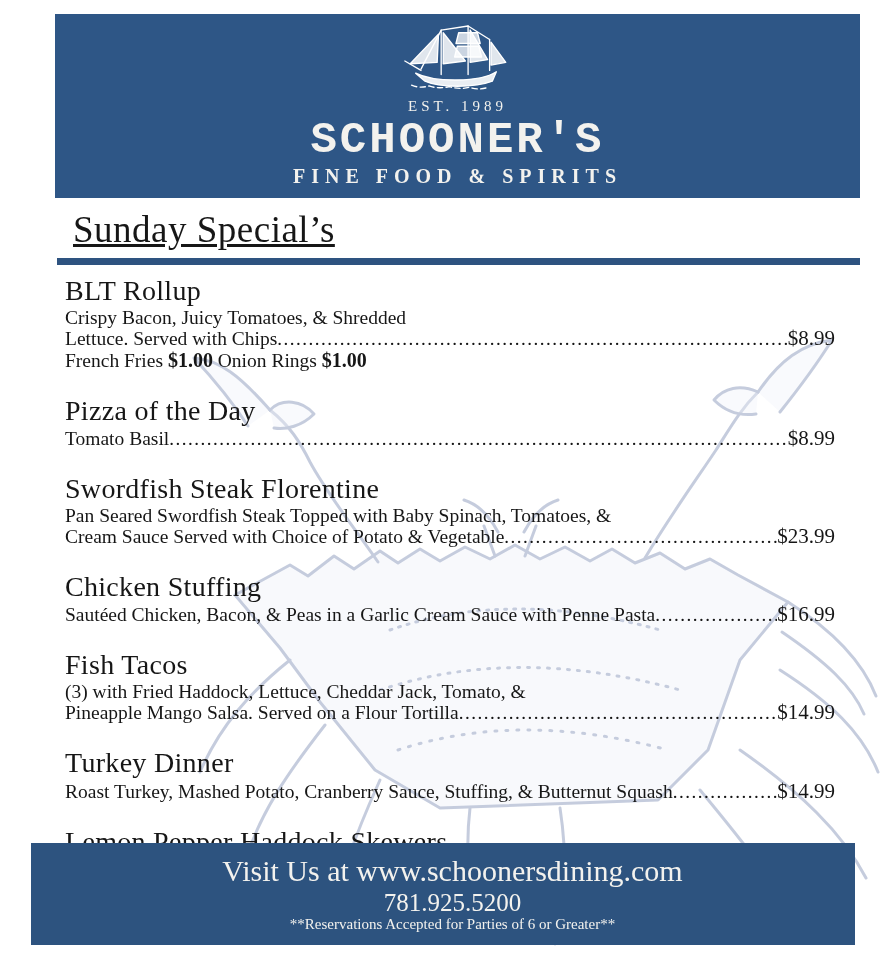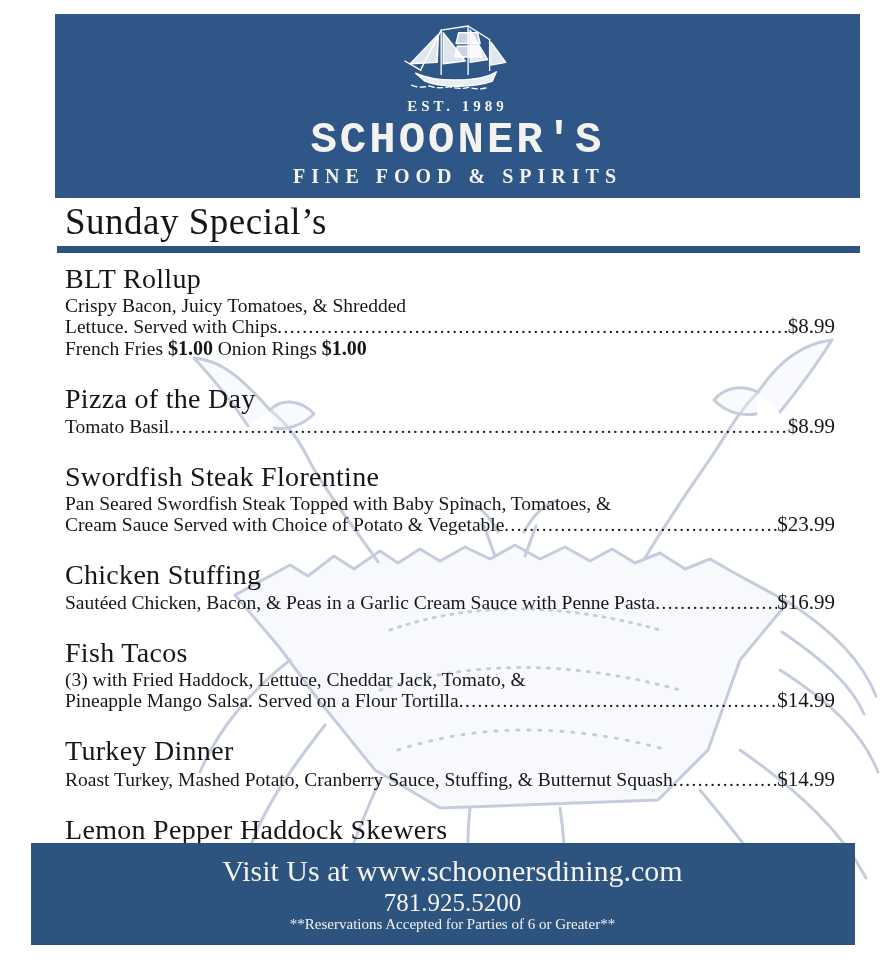--- a/index.html
+++ b/index.html
@@ -26,27 +26,27 @@
   }
 
   
   .banner{
     position:absolute;left:55px;top:14px;width:805px;height:184px;
     background:var(--banner-blue);z-index:2;
     display:flex;flex-direction:column;align-items:center;justify-content:flex-start;
     color:var(--banner-text);
   }
   .ship{width:150px;height:74px;margin-top:8px;}
-  .est{font-size:15px;font-weight:700;letter-spacing:4px;margin-top:2px;}
+  .est{font-size:15px;font-weight:400;letter-spacing:4px;margin-top:2px;}
   .restaurant-name{font-size:44px;font-weight:700;letter-spacing:3px;line-height:1.05;margin-top:2px;font-family:Liberation Mono, monospace;}
   .tagline{font-size:20px;font-weight:700;letter-spacing:6px;margin-top:2px;}
 
   
   .content{position:absolute;left:65px;top:203px;width:770px;z-index:1;}
-  .page-title{font-size:37px;font-weight:400;margin:0;line-height:1.05;letter-spacing:0.5px;}
+  .page-title{font-size:37px;font-weight:400;margin:8px;line-height:1.05;letter-spacing:0.5px;text-decoration:underline;}
   .title-rule{margin:4px 0 11px -8px;width:803px;height:7px;background:var(--rule-blue);}
 
   .menu-item{margin-bottom:25px;}
   .item-name{font-size:28px;font-weight:400;margin:0 0 3px 0;line-height:1.04;letter-spacing:0.3px;}
   .item-line{font-size:19.5px;line-height:20px;}
   .dot-row{display:flex;align-items:baseline;font-size:19.5px;line-height:21px;}
   .dot-text{white-space:nowrap;}
   .dots{flex:1;min-width:8px;overflow:hidden;white-space:nowrap;}
   .dots::after{
     content:"....................................................................................................................................................................................................";

